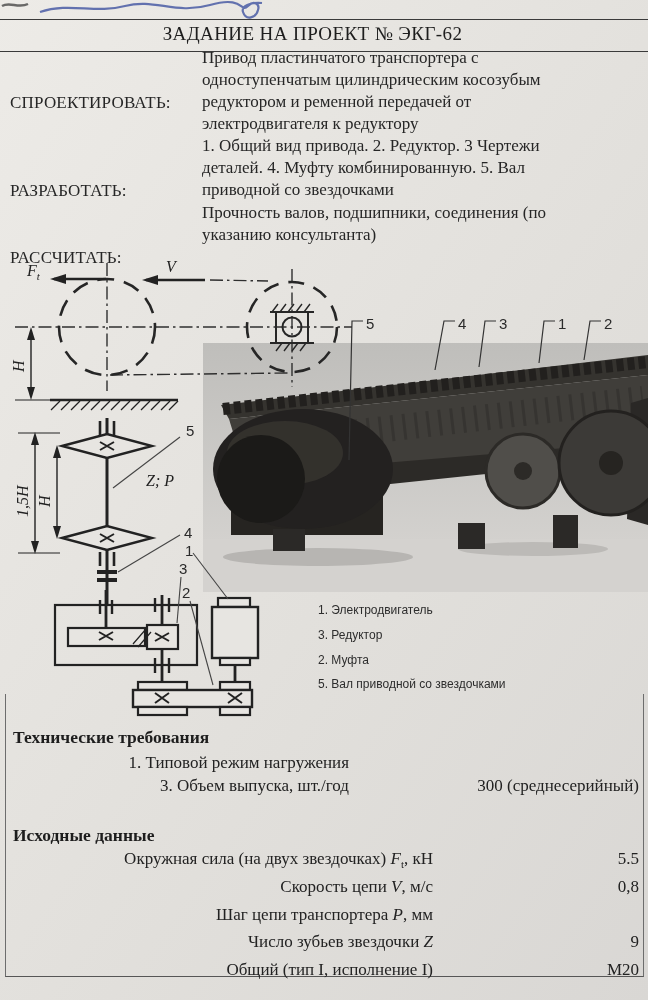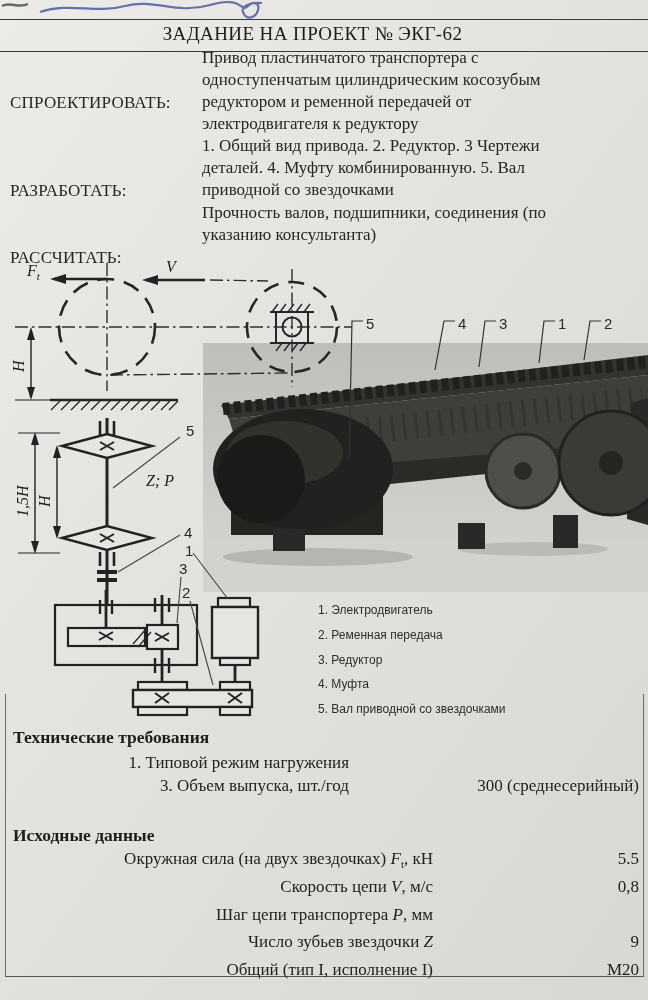--- a/index.html
+++ b/index.html
@@ -249,23 +249,22 @@
       <text class="callout" x="499" y="74" stroke="none">3</text>
       <polyline points="555,66 544,66 539,108" fill="none"></polyline>
       <text class="callout" x="558" y="74" stroke="none">1</text>
       <polyline points="601,66 590,66 584,105" fill="none"></polyline>
       <text class="callout" x="604" y="74" stroke="none">2</text>
     </g>
   </svg>
 
   <div class="legend">
     <div>1. Электродвигатель</div>
-    <div>2. Ременная передача</div>
     <div>3. Редуктор</div>
-    <div>4. Муфта</div>
+    <div>2. Муфта</div>
     <div>5. Вал приводной со звездочками</div>
   </div>
 
   <div class="databox">
     <div class="box-head tech-head">Технические требования</div>
     <div class="rows tech-rows">
       <div class="row">
         <span>1. Типовой режим нагружения</span>
       </div>
       <div class="row">

